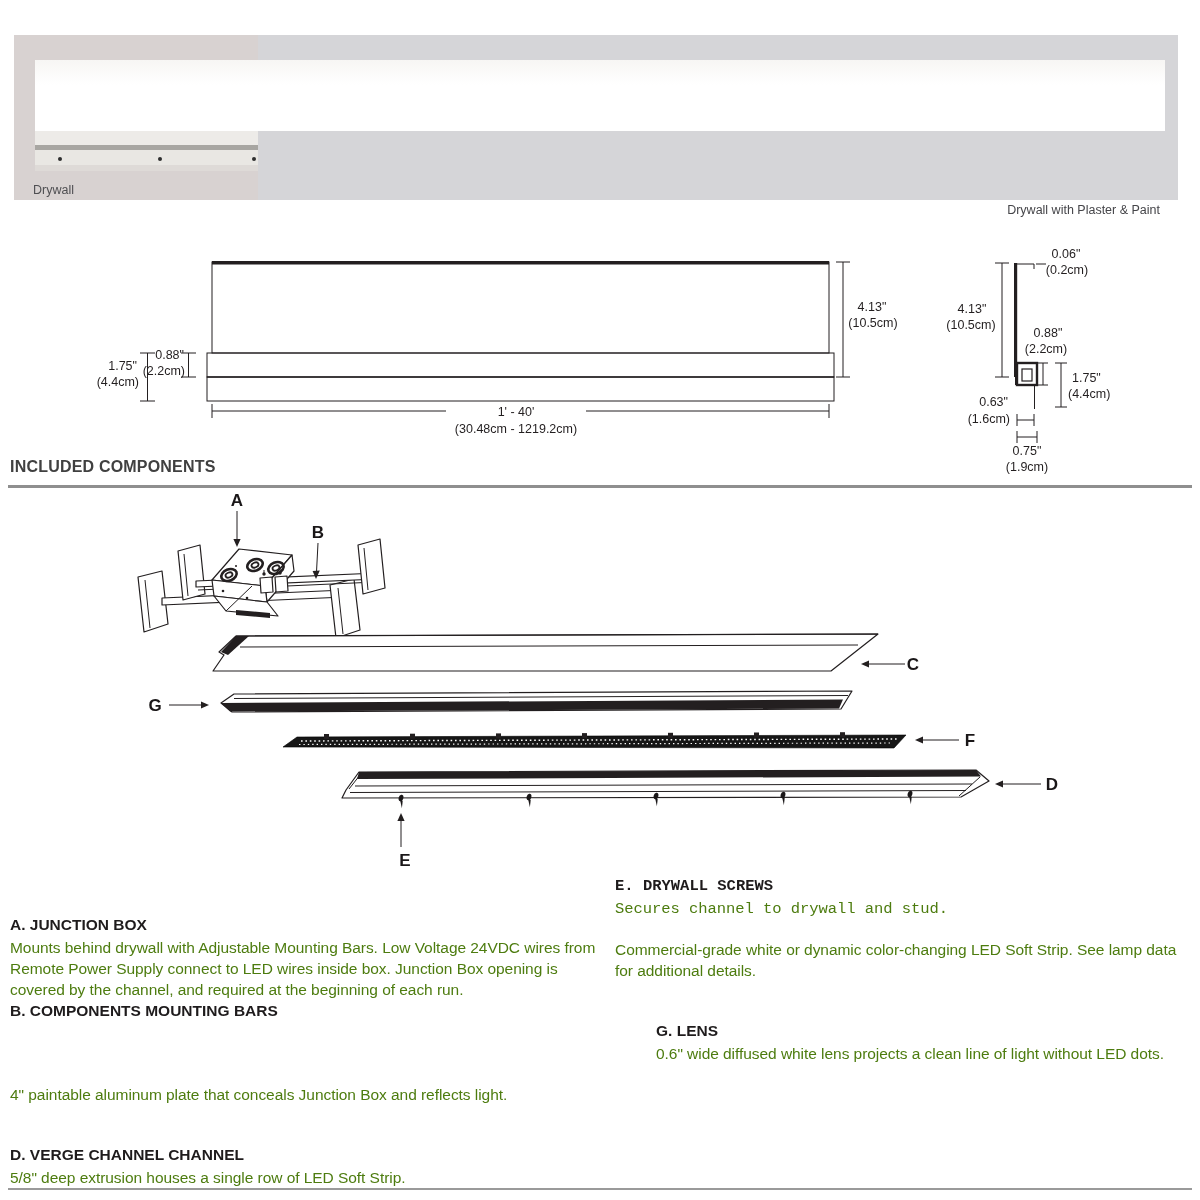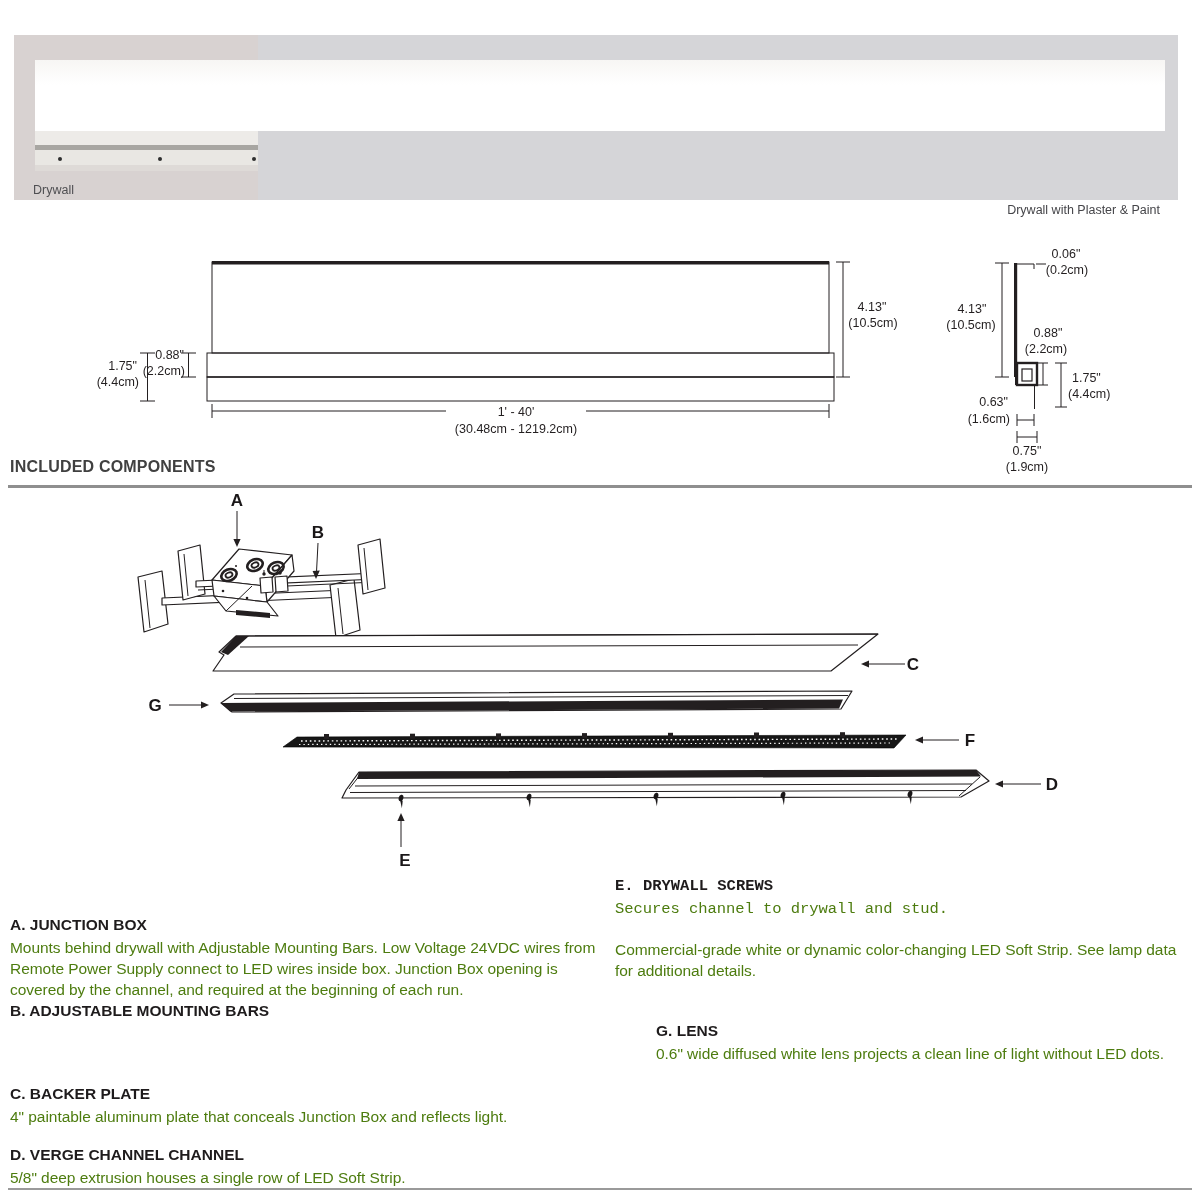--- a/index.html
+++ b/index.html
@@ -261,24 +261,23 @@
       <text class="letter" x="405" y="866" text-anchor="middle">E</text>
     </g>
   </g>
 </svg>
 
 <div class="comp-section col-left sec-a">
   <h3>A. JUNCTION BOX</h3>
   <p>Mounts behind drywall with Adjustable Mounting Bars. Low Voltage 24VDC wires from Remote Power Supply connect to LED wires inside box. Junction Box opening is covered by the channel, and required at the beginning of each run.</p>
 </div>
 <div class="comp-section col-left sec-b">
-  <h3>B. ADJUSTABLE MOUNTING BARS</h3>
+  <h3>B. COMPONENTS MOUNTING BARS</h3>
 </div>
 <div class="comp-section col-left sec-c">
-  <h3>C. BACKER PLATE</h3>
   <p>4" paintable aluminum plate that conceals Junction Box and reflects light.</p>
 </div>
 <div class="comp-section col-left sec-d">
   <h3>D. VERGE CHANNEL CHANNEL</h3>
   <p>5/8" deep extrusion houses a single row of LED Soft Strip.</p>
 </div>
 <div class="comp-section col-right sec-e">
   <h3>E. DRYWALL SCREWS</h3>
   <p>Secures channel to drywall and stud.</p>
 </div>

